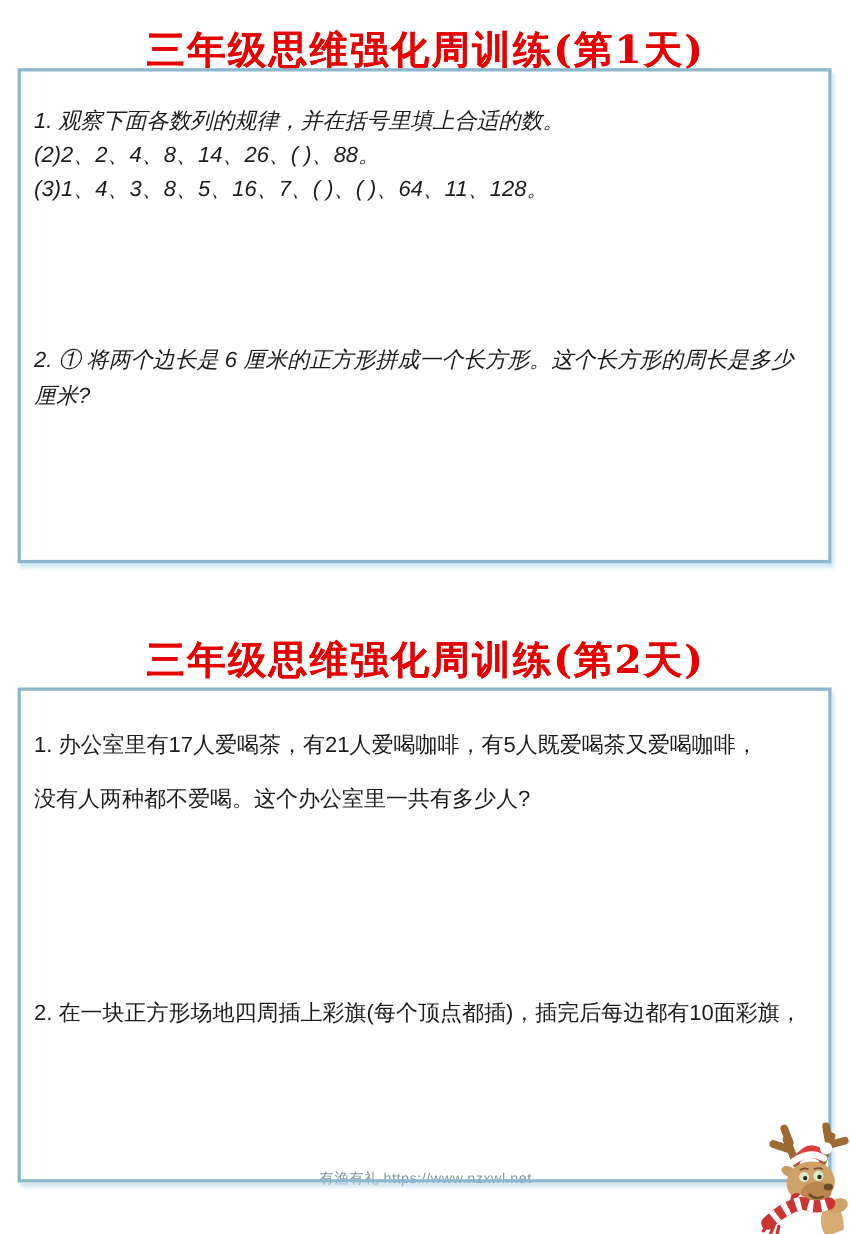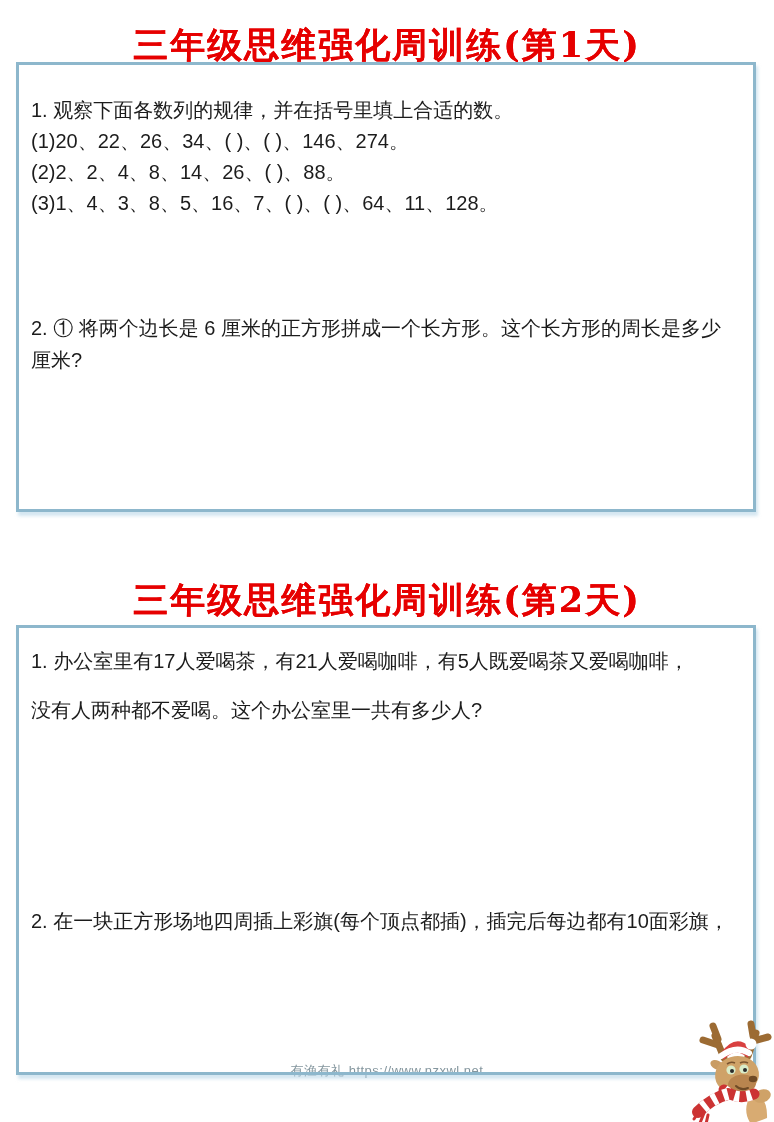--- a/index.html
+++ b/index.html
@@ -30,32 +30,32 @@
   }
   .title-1{top:22px;}
   .title-2{top:577px;}
   .box{
     position:absolute;left:16px;width:740px;
     border:3px solid var(--box-border);
     box-shadow:2px 4px 3px rgba(178,212,229,.55);
     background:transparent;
     z-index:1;
   }
-  .box-1{top:62px;height:450px;}
+  .box-1{top:62px;height:450px;font-style:italic;}
   .box-2{top:625px;height:450px;}
   .problem{
     position:absolute;left:12px;right:6px;
     color:var(--ink);
     font-size:20px;
     z-index:2;
   }
   .problem .pline{white-space:nowrap;}
   .prob-1-1{top:30px;line-height:31px;}
   .prob-1-2{top:247px;line-height:32px;}
-  .prob-2-1{top:9px;line-height:49px;}
+  .prob-2-1{top:26px;line-height:49px;}
   .prob-2-2{top:270px;line-height:47px;}
   .footer{
     position:absolute;top:1062px;left:0;width:100%;
     text-align:center;
     color:var(--footer-gray);
     font-size:13px;
     letter-spacing:.5px;
     z-index:0;
   }
   .deer{
@@ -67,21 +67,20 @@
 </head>
 <body>
 
 <div class="page">
 
   <div class="title title-1">三年级思维强化周训练(第1天)</div>
 
   <div class="box box-1">
     <div class="problem prob-1-1">
       <div class="pline">1. 观察下面各数列的规律，并在括号里填上合适的数。</div>
-      <div class="pline">(1)20、22、26、34、( )、( )、146、274。</div>
       <div class="pline">(2)2、2、4、8、14、26、( )、88。</div>
       <div class="pline">(3)1、4、3、8、5、16、7、( )、( )、64、11、128。</div>
     </div>
     <div class="problem prob-1-2">
       <div class="pline">2. ① 将两个边长是 6 厘米的正方形拼成一个长方形。这个长方形的周长是多少</div>
       <div class="pline">厘米?</div>
     </div>
   </div>
 
   <div class="title title-2">三年级思维强化周训练(第2天)</div>

